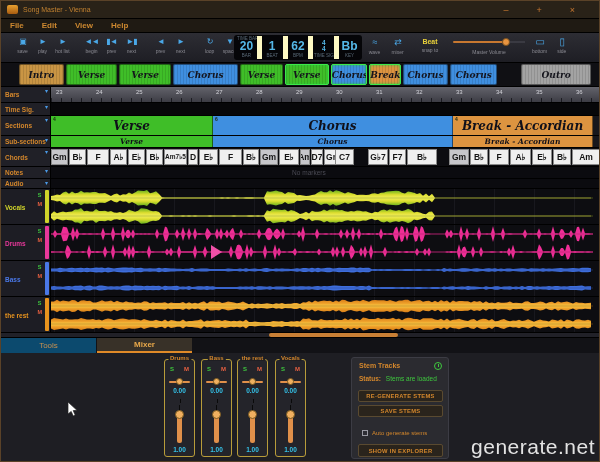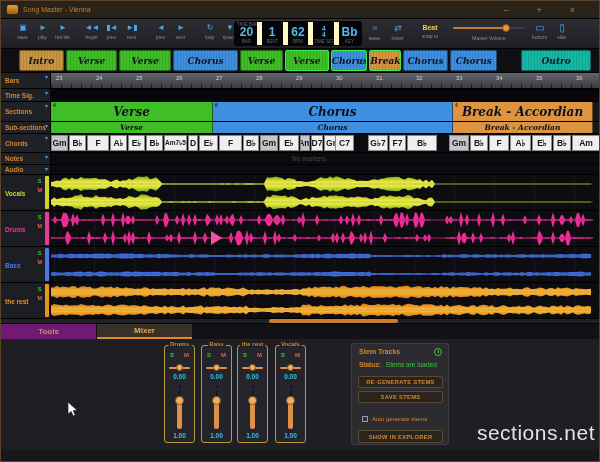--- a/index.html
+++ b/index.html
@@ -72,21 +72,21 @@
   .sbtn{color:#3ec83e;font-size:5.5px;font-weight:bold;line-height:5px;}
   .mbtn{color:#e86040;font-size:5.5px;font-weight:bold;line-height:5px;}
   .cstrip{position:absolute;right:1px;top:1px;bottom:1px;width:4px;border-radius:1px;}
   .twave{flex:1;position:relative;background:#0d0d11;overflow:hidden;}
   .grid{position:absolute;top:0;bottom:0;width:1px;background:rgba(170,170,195,.08);}
   .ph{position:absolute;left:160px;top:20px;width:0;height:0;border-left:11px solid #f050a8;border-top:7px solid transparent;border-bottom:7px solid transparent;}
   .scrollrow{height:5px;background:#212128;position:relative;border-bottom:1px solid #000;}
   .sthumb{position:absolute;left:268px;width:129px;top:0;height:4px;background:#c87f35;border-radius:2px;}
   
   .tabs{height:15px;background:#121216;display:flex;}
-  .tab{width:95px;background:#701a75;margin-right:1px;display:flex;align-items:center;justify-content:center;font-size:8px;color:#c89050;font-weight:bold;}
+  .tab{width:95px;background:#0c4a6e;margin-right:1px;display:flex;align-items:center;justify-content:center;font-size:8px;color:#c89050;}
   .tab.active{background:#383128;border-bottom:2px solid #e08a28;color:#e8a84a;font-weight:bold;}
   .bottom{position:relative;height:110px;background:#1e1e23;}
   .mstrip{position:absolute;top:6px;height:98px;width:31px;border:1px solid #b89c3a;border-radius:3px;background:#24242a;}
   .slabel{position:absolute;top:-5px;left:50%;transform:translateX(-50%);background:#1e1e23;padding:0 2px;font-size:6px;color:#d4872c;font-weight:bold;white-space:nowrap;}
   .ssm{position:absolute;top:7px;left:0;right:0;display:flex;justify-content:space-around;}
   .pan{position:absolute;top:21px;left:4px;right:4px;height:2px;background:#e0904a;border-radius:1px;}
   .panknob{position:absolute;left:50%;top:-3px;width:7px;height:7px;margin-left:-3.5px;background:#f0b060;border-radius:50%;border:1px solid #7a5a20;}
   .pval{position:absolute;top:27px;width:100%;text-align:center;font-size:6.5px;color:#35c3ea;font-weight:bold;}
   .ftick{position:absolute;top:39px;left:50%;width:1px;height:4px;background:#0a0a0a;}
   .fader{position:absolute;top:45px;bottom:13px;left:50%;width:5px;margin-left:-2.5px;}
@@ -116,20 +116,26 @@
   <div class="titlebar">
     <span class="appicon"></span>
     <span class="title">Song Master - Vienna</span>
     <div class="winctrls" id="winctrls">
         <span class="wbtn">–</span>
         <span class="wbtn">+</span>
         <span class="wbtn">×</span>
       </div>
   </div>
 
+  <div class="menubar" id="menubar">
+      <span class="mitem">File</span>
+      <span class="mitem">Edit</span>
+      <span class="mitem">View</span>
+      <span class="mitem">Help</span>
+    </div>
 
   <div class="toolbar">
     <div class="tbl" id="tbl">
         <div class="tbtn">
           <span class="tglyph">▣</span>
           <span class="tlabel">save</span>
         </div>
         <div class="tbtn">
           <span class="tglyph">►</span>
           <span class="tlabel">play</span>
@@ -250,21 +256,21 @@
       </div>
       <div class="nblock sel" style="flex: 3.9 1 0px; background: rgb(221, 148, 64);">
         <span class="nlabel">Break - Accordian</span>
       </div>
       <div class="nblock" style="flex: 5.8 1 0px; background: rgb(63, 143, 224);">
         <span class="nlabel">Chorus</span>
       </div>
       <div class="nblock" style="flex: 6 1 0px; background: rgb(63, 143, 224);">
         <span class="nlabel">Chorus</span>
       </div>
-      <div class="nblock" style="flex: 9 1 0px; background: #14b8a6; margin-left: 22px;">
+      <div class="nblock" style="flex: 9 1 0px; background: #a3a3a3; margin-left: 22px;">
         <span class="nlabel">Outro</span>
       </div>
     </div>
 
   <div class="tl-row" style="height:16px">
     <div class="rlabel">
       <span class="txt">Bars</span>
       <span class="chev">▾</span>
     </div>
     <div class="rcontent ruler" id="ruler">
@@ -637,19 +643,19 @@
         <span class="sval">Stems are loaded</span>
       </div>
       <div class="sbutton" style="top:32px">RE-GENERATE STEMS</div>
       <div class="sbutton" style="top:47px">SAVE STEMS</div>
       <div class="chkrow">
         <span class="chk"></span>
         <span class="chklab">Auto generate stems</span>
       </div>
       <div class="sbutton" style="top:86px;height:13px">SHOW IN EXPLORER</div>
     </div>
-    <div class="watermark">sections.net</div>
+    <div class="watermark">generate.net</div>
   </div>
 
   <svg class="cursor" width="12" height="17">
     <path d="M1,1 L1,13 L4.2,10.4 L6.2,15 L8.2,14.1 L6.2,9.6 L10,9.3 Z" fill="#fff" stroke="#222" stroke-width="0.7"></path>
   </svg>
 </div>
 
 </body></html>

